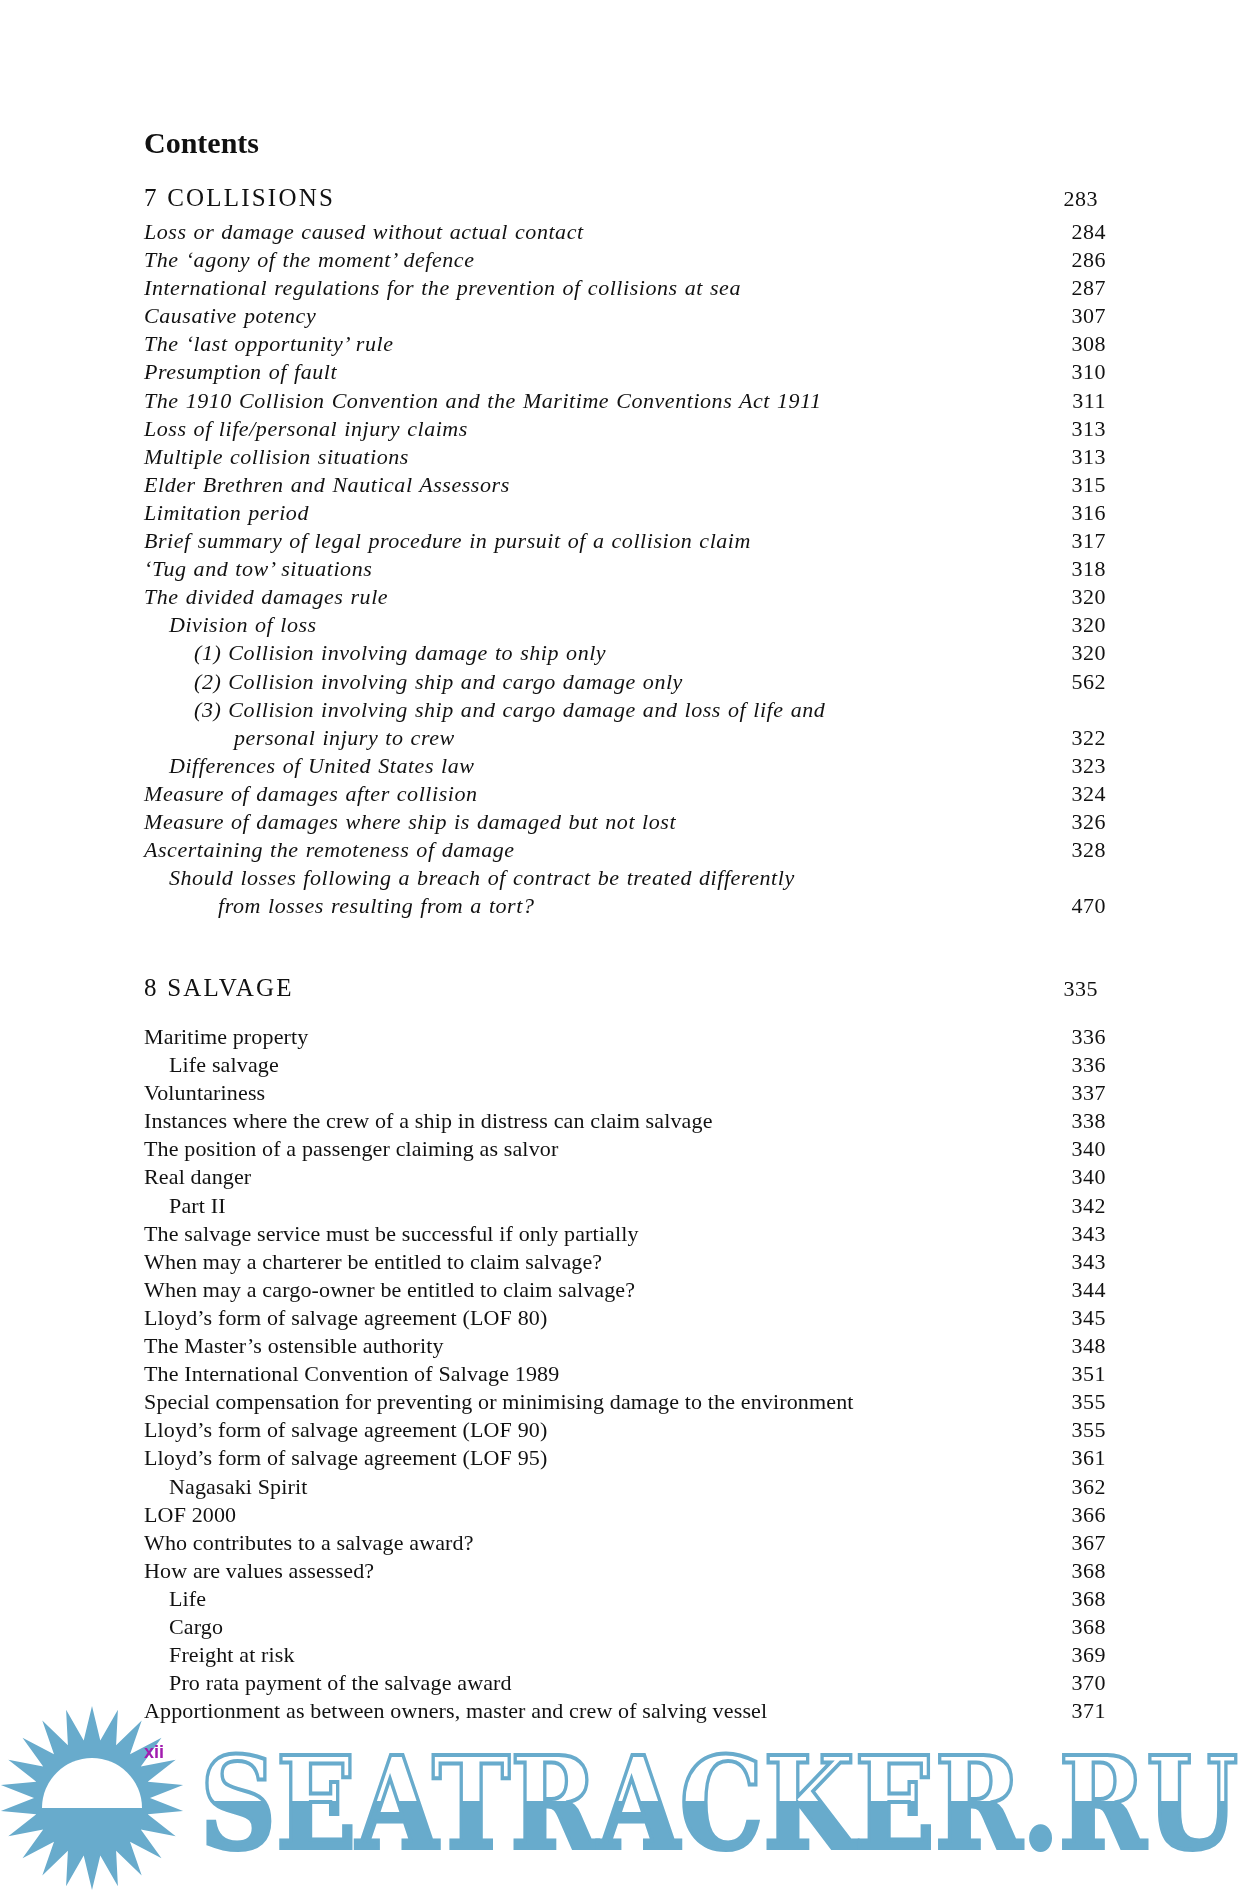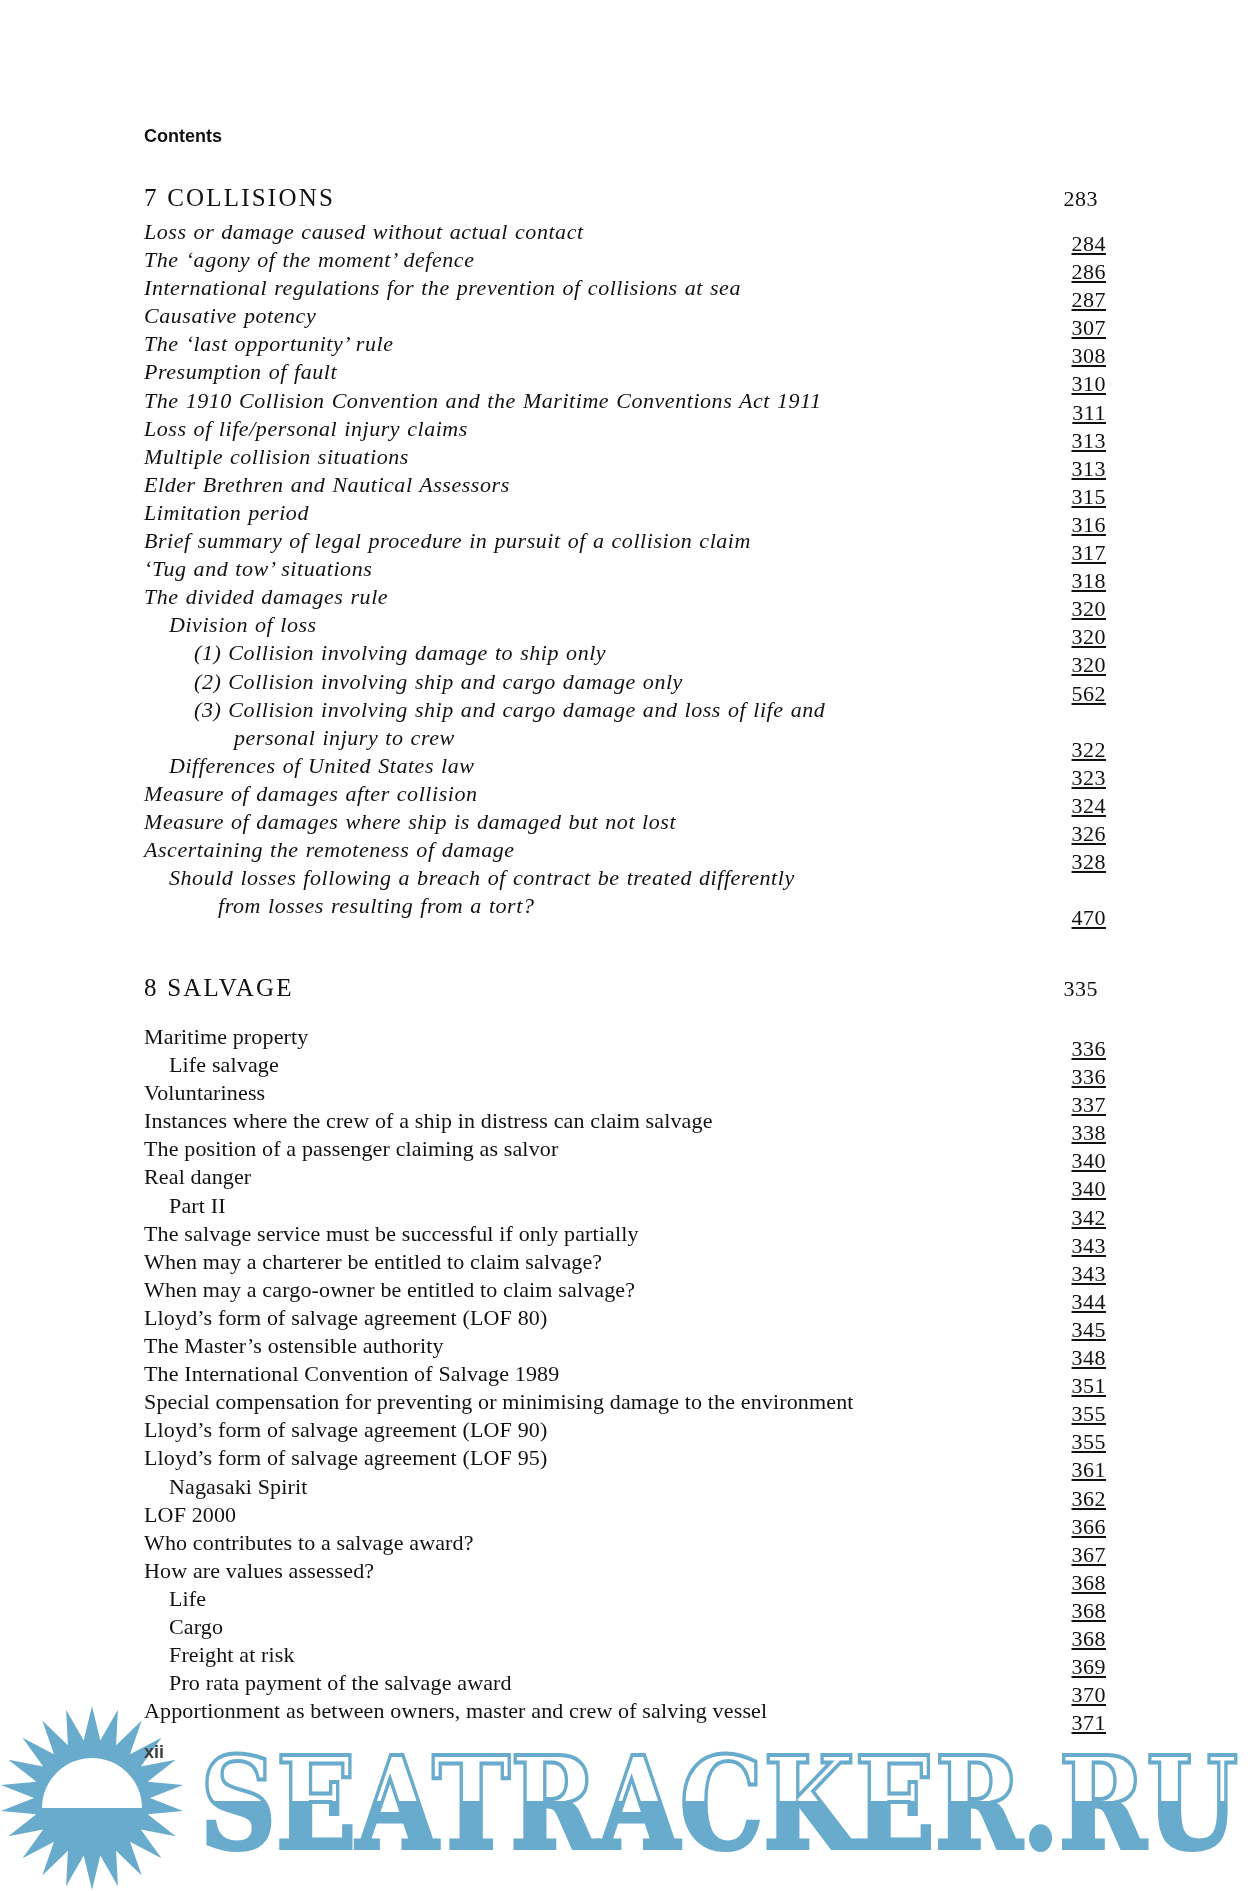--- a/index.html
+++ b/index.html
@@ -1,42 +1,42 @@
 <!DOCTYPE html>
 <html><head>
 <meta charset="utf-8">
 <style>
   html, body { margin: 0; padding: 0; background: #ffffff; }
   body { width: 1258px; height: 1891px; position: relative; overflow: hidden; color: #111; }
   .page-heading {
     position: absolute; left: 144px; top: 126px;
-    font-family: Liberation Sans, sans-serif; font-weight: bold; font-size: 18px; color: #111;
+    font-family: Liberation Serif, serif; font-weight: bold; font-size: 30px; color: #111;
   }
   .chapter-head {
     position: absolute; left: 144px; width: 962px; height: 30px;
     font-family: Liberation Serif, serif; font-size: 25px; letter-spacing: 2.2px; margin-top: 8px;
   }
   .chapter-head .num { position: absolute; right: 8px; top: 0; letter-spacing: 0.5px; font-size: 22px; }
   .toc-block { position: absolute; left: 144px; width: 962px; }
   .toc-row {
     position: relative; height: 28.1px; line-height: 28px;
     font-family: "Liberation Serif", serif; font-size: 22px; white-space: nowrap;
   }
   .collisions .toc-row .title { letter-spacing: 0.55px; word-spacing: 1px; font-style: italic; }
   .salvage .toc-row .title { letter-spacing: 0.15px; }
   .toc-row .title { position: absolute; left: 0; top: 0; }
-  .toc-row .page { position: absolute; right: 0; top: 12px; letter-spacing: 0.5px; text-decoration: underline; }
+  .toc-row .page { position: absolute; right: 0; top: 0; letter-spacing: 0.5px; }
   .lvl1 .title { left: 0; }
   .lvl2 .title { left: 25px; }
   .lvl3 .title { left: 50px; }
   .cont3 .title { left: 90px; }
   .cont2 .title { left: 74px; }
   .folio {
     position: absolute; left: 144px; top: 1742px; z-index: 3;
-    font-family: "Liberation Sans", sans-serif; font-weight: bold; font-size: 18px; color: #404040;
+    font-family: "Liberation Sans", sans-serif; font-weight: bold; font-size: 18px; color: #a21caf;
   }
   .watermark { position: absolute; left: 0; top: 1700px; width: 1258px; height: 191px; z-index: 2; }
 </style>
 </head>
 <body>
 
 <div class="page-heading">Contents</div>
 
 <div class="chapter-head" style="top:176px;">
   <span>7 COLLISIONS</span>

